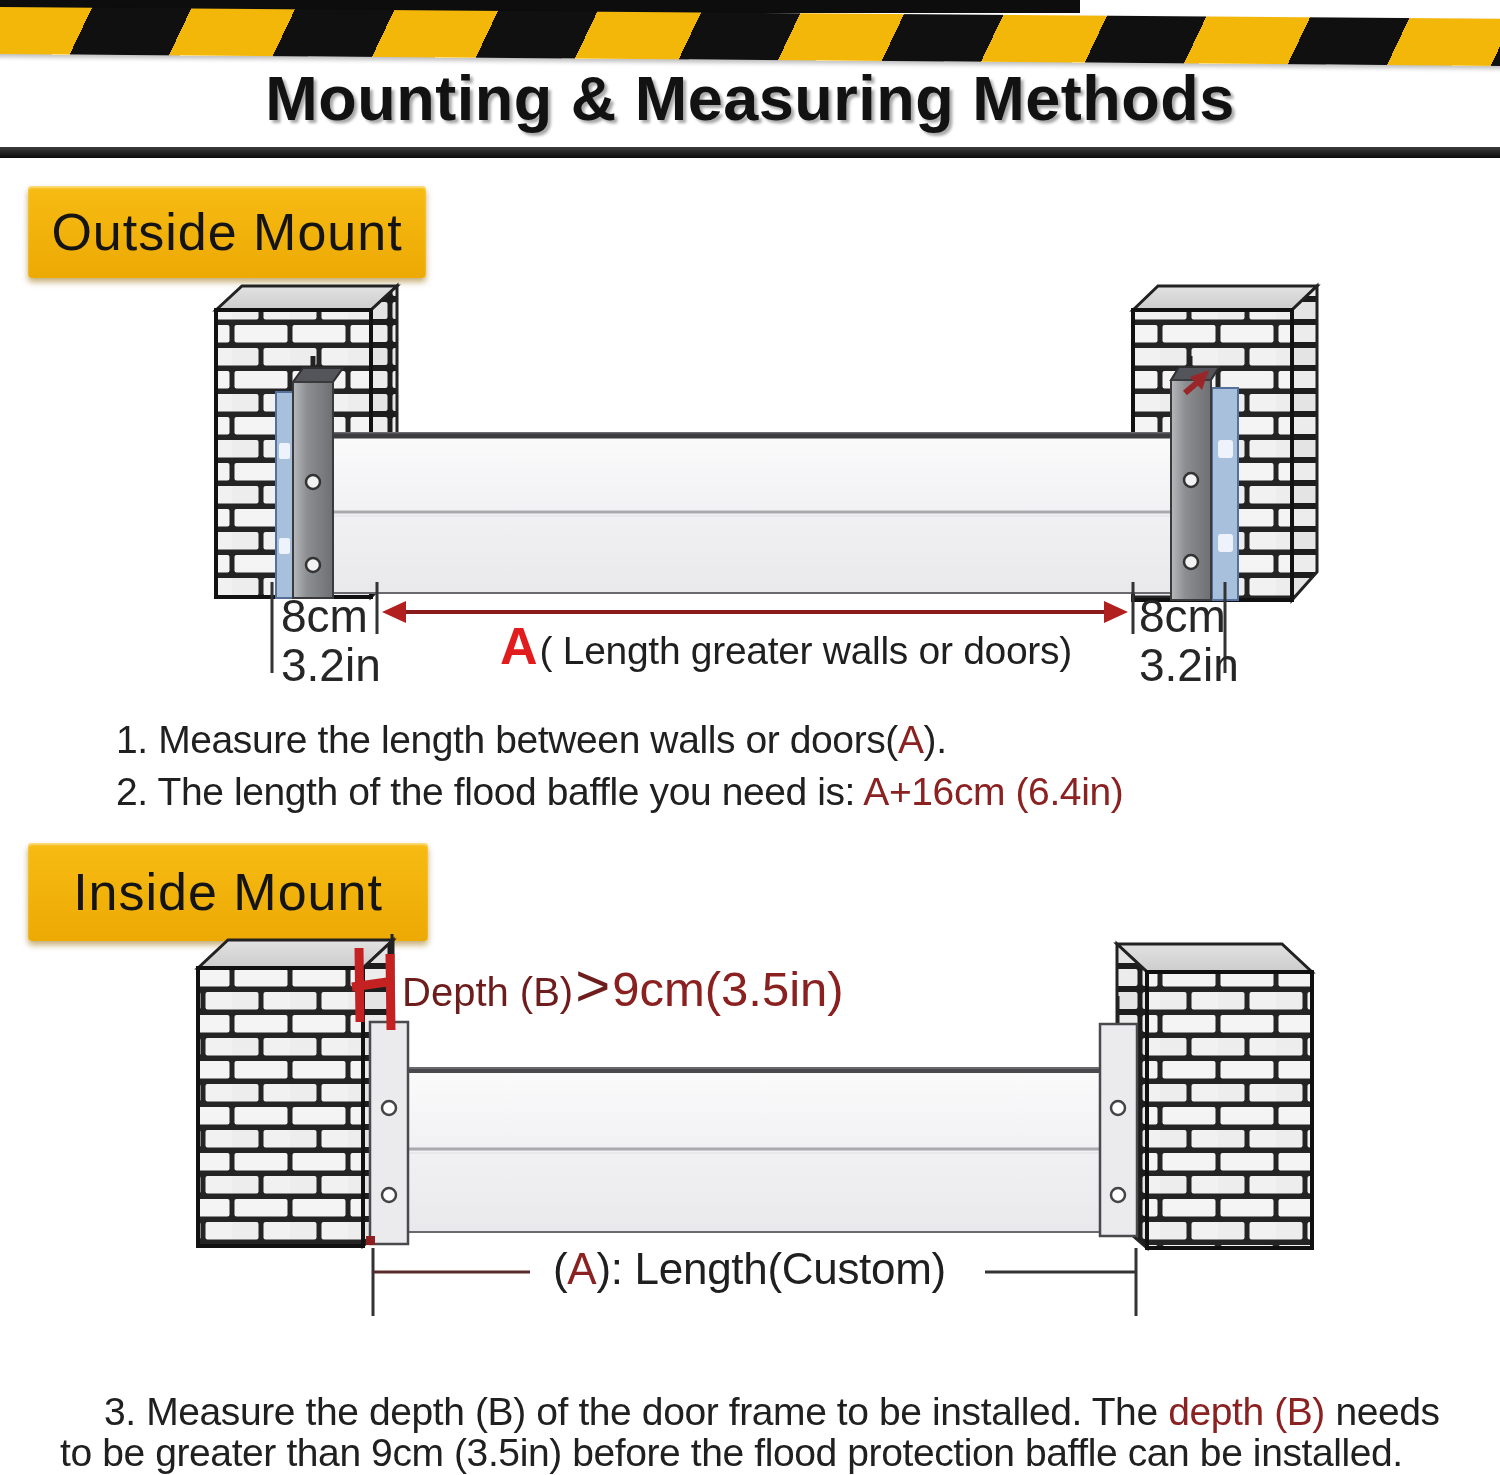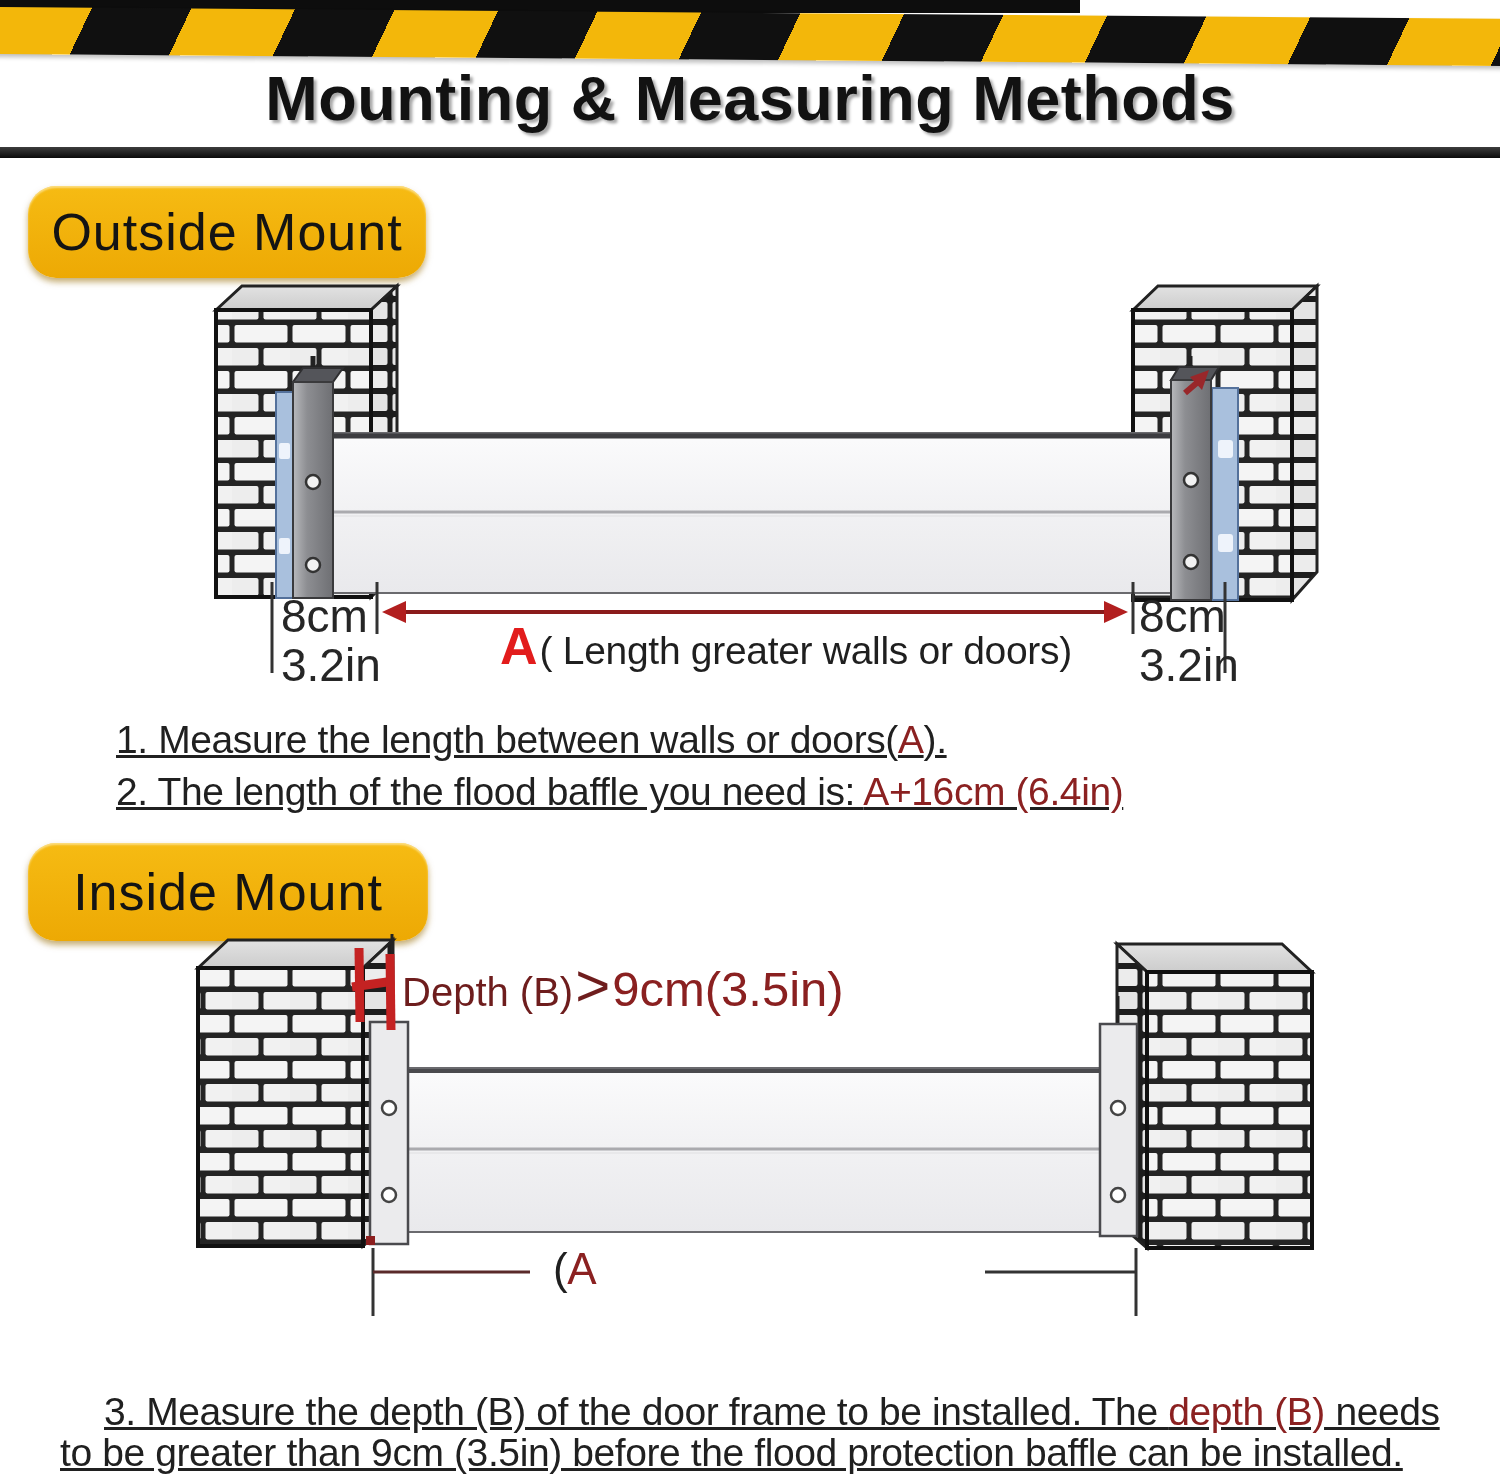--- a/index.html
+++ b/index.html
@@ -13,38 +13,38 @@
     transform:rotate(0.45deg);transform-origin:left center;
     box-shadow:0 3px 4px rgba(0,0,0,0.25);}
   .page-title{position:absolute;top:62px;left:0;width:100%;text-align:center;
     font-size:63px;font-weight:700;letter-spacing:0.5px;color:#121212;
     text-shadow:3px 3px 3px #a8a8a8;}
   .title-divider{position:absolute;top:147px;left:0;width:100%;height:11px;
     background:linear-gradient(#3d3d3d,#0b0b0b);}
 
   
   .mount-pill{position:absolute;display:flex;align-items:center;justify-content:center;
-    background:linear-gradient(#f6bb13,#eda904);border-radius:28px;
+    background:linear-gradient(#f6bb13,#eda904);border-radius:4px;
     box-shadow:0 4px 6px rgba(150,105,0,0.55), inset 0 2px 2px rgba(255,235,170,0.7);
     color:#141414;font-size:52px;letter-spacing:1px;}
   .pill-outside{left:28px;top:186px;width:398px;height:92px;}
   .pill-inside{left:28px;top:843px;width:400px;height:98px;}
 
   
   #diagram-layer{position:absolute;top:0;left:0;z-index:1;}
   .txt{position:absolute;z-index:2;white-space:nowrap;}
 
   
   .dim-label{font-size:46px;line-height:49px;color:#262626;}
   .span-label{display:flex;align-items:baseline;}
   .span-a{font-size:52px;font-weight:700;color:#e21c1c;margin-right:2px;}
   .span-rest{font-size:39px;color:#1f1f1f;letter-spacing:-0.3px;}
 
   
-  .step{font-size:39px;color:#202020;letter-spacing:-0.4px;text-decoration:underline;}
+  .step{font-size:39px;color:#202020;letter-spacing:-0.4px;}
   .em-red{color:#8b2121;}
 
   
   .depth-note{display:flex;align-items:baseline;color:#6e1d1d;}
   .depth-pre{font-size:40px;}
   .depth-gt{font-size:60px;font-weight:300;margin:0 2px;}
   .depth-val{font-size:49px;color:#8a2020;margin-top:16px;}
   .length-label{display:flex;align-items:baseline;font-size:44px;color:#1f1f1f;letter-spacing:-0.3px;}
   .length-a{color:#8b2121;}
 </style>
@@ -214,20 +214,21 @@
   </div>
 
   <div class="txt depth-note" style="left:402px;top:945px;">
     <span class="depth-pre">Depth (B) </span>
     <span class="depth-gt">&gt;</span>
     <span class="depth-val">9cm(3.5in)</span>
   </div>
   <div class="txt length-label" style="left:553px;top:1244px;">
     <span>(</span>
       <span class="length-a">A</span>
+      <span>): Length(Custom)</span>
   </div>
   <div class="txt step" style="left:104px;top:1390px;">
     <span>3. Measure the depth (B) of the door frame to be installed. The </span><span class="em-red">depth (B)</span><span> needs</span>
   </div>
   <div class="txt step" style="left:60px;top:1431px;">
     <span>to be greater than 9cm (3.5in) before the flood protection baffle can be installed.</span>
   </div>
 
 </div>
 

